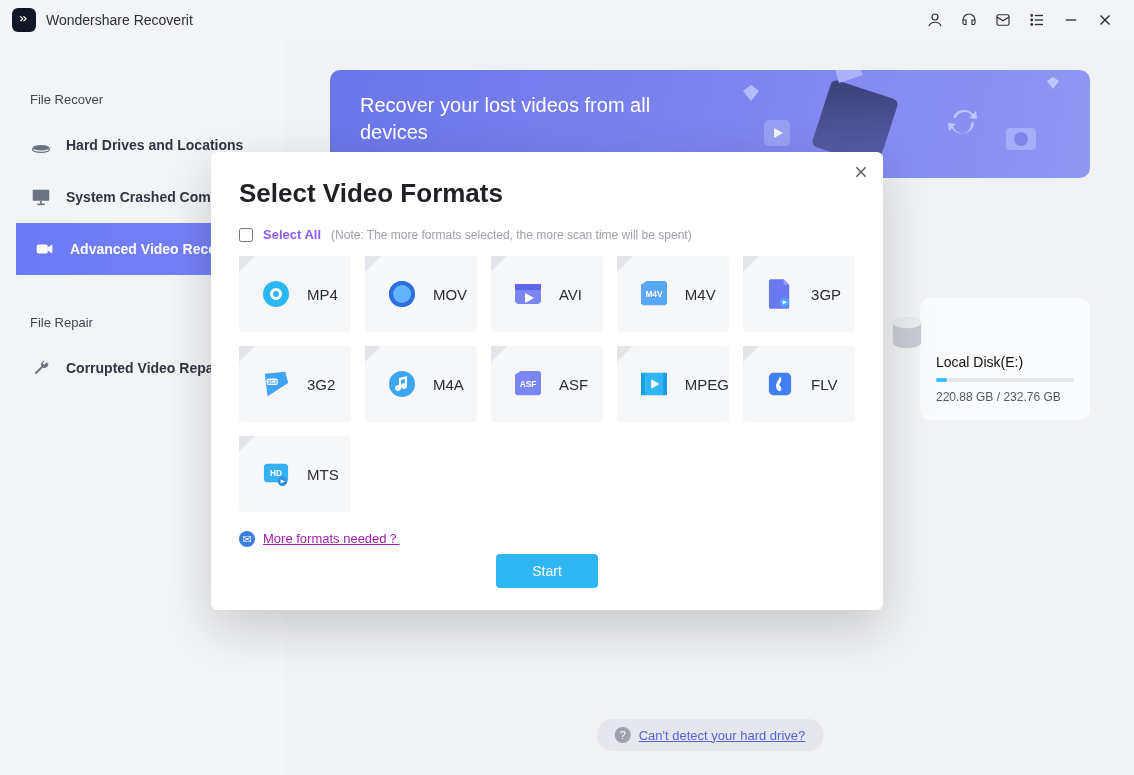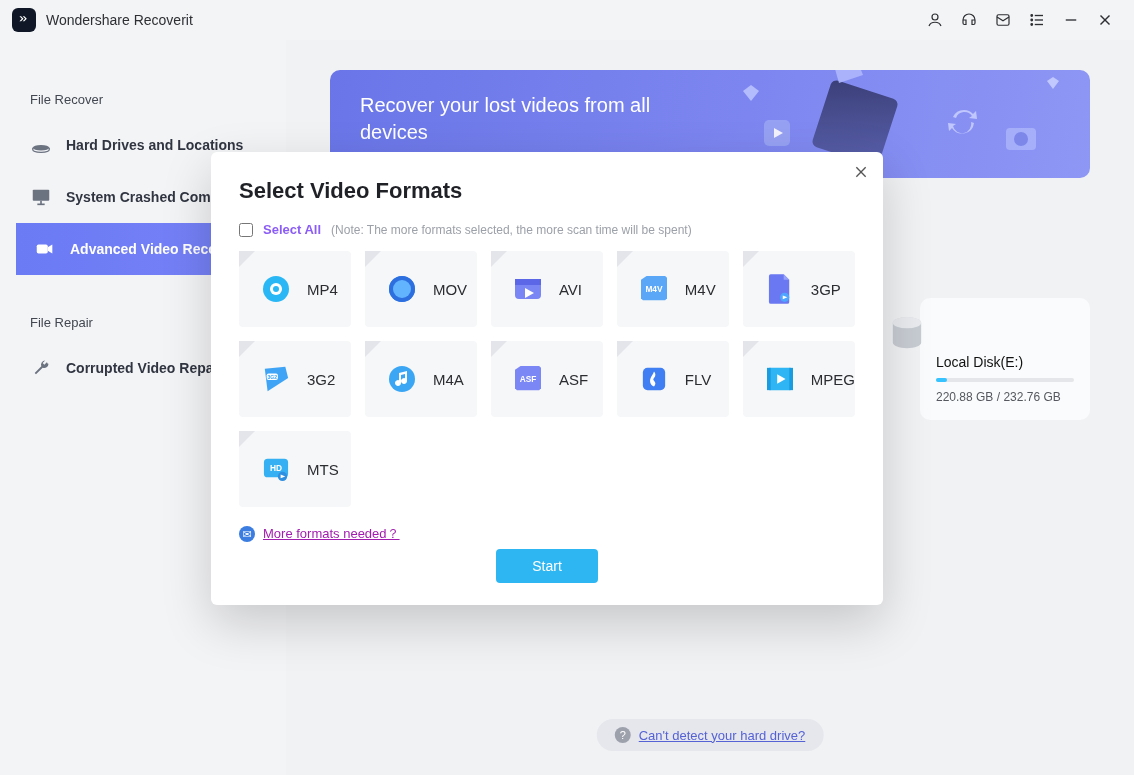--- a/index.html
+++ b/index.html
@@ -92,21 +92,21 @@
   .overlay {
     position: absolute; inset: 0; display:flex; align-items:flex-start; justify-content:center;
   }
   .modal {
     margin-top: 152px; margin-left: -40px;
     width: 672px; background: #fff; border-radius: 6px; box-shadow: 0 18px 50px rgba(0,0,0,.18);
     padding: 26px 28px 22px;
     position: relative;
   }
   .modal-close { position:absolute; right:14px; top:12px; cursor:pointer; color:#555; }
-  .modal-title { font-size: 22px; font-weight:600; color:#1f2126; margin-bottom: 18px; }
+  .modal-title { font-size: 26px; font-weight:600; color:#1f2126; margin-bottom: 18px; }
   .select-all-row { display:flex; align-items:center; gap:10px; margin-bottom: 14px; font-size:13px; }
   .select-all-row input { width:14px; height:14px; }
   .sa-label { font-weight:600; color:#8b5cf6; }
   .sa-note { color:#9ca0a8; font-size:12px; }
   .format-grid {
     display:grid; grid-template-columns: repeat(5, 1fr); gap: 14px;
   }
   .fmt {
     height: 76px; background:#f6f7f9; border-radius:4px; display:flex; align-items:center;
     padding-left: 22px; gap: 16px; cursor:pointer; position:relative;
@@ -385,44 +385,44 @@
                 <path d="M2 4l6-4 20 0 2 2v22l-2 2H4l-2-2z" fill="#7b87f5"></path>
                 <text x="16" y="17" text-anchor="middle" font-size="9" font-weight="700" fill="#fff">ASF</text>
               </svg>
           </span>
           <span class="flabel">ASF</span>
         </div>
 
         <div class="fmt">
           <span class="corner"></span>
           <span class="fi">
-            <svg viewBox="0 0 28 28" width="26" height="26">
-                <rect x="2" y="2" width="24" height="24" rx="5" fill="#3f7ef3"></rect>
-                <path d="M14 6c2 2 2 5 0 7-1 1-1 2 0 3 2 2 2 4 0 6-3-1-5-4-4-8 1-3 3-5 4-8z" fill="#fff"></path>
-              </svg>
-          </span>
-          <span class="flabel">FLV</span>
-        </div>
-
-        <div class="fmt">
-          <span class="corner"></span>
-          <span class="fi">
             <svg viewBox="0 0 30 28" width="28" height="26">
                 <rect x="1" y="2" width="28" height="24" rx="3" fill="#2fb4f4"></rect>
                 <rect x="1" y="2" width="4" height="24" fill="#1a9de0"></rect>
                 <rect x="25" y="2" width="4" height="24" fill="#1a9de0"></rect>
                 <polygon points="12,9 21,14 12,19" fill="#fff"></polygon>
               </svg>
           </span>
           <span class="flabel">MPEG</span>
         </div>
 
         <div class="fmt">
           <span class="corner"></span>
           <span class="fi">
+            <svg viewBox="0 0 28 28" width="26" height="26">
+                <rect x="2" y="2" width="24" height="24" rx="5" fill="#3f7ef3"></rect>
+                <path d="M14 6c2 2 2 5 0 7-1 1-1 2 0 3 2 2 2 4 0 6-3-1-5-4-4-8 1-3 3-5 4-8z" fill="#fff"></path>
+              </svg>
+          </span>
+          <span class="flabel">FLV</span>
+        </div>
+
+        <div class="fmt">
+          <span class="corner"></span>
+          <span class="fi">
             <svg viewBox="0 0 30 28" width="28" height="26">
                 <rect x="2" y="3" width="26" height="20" rx="4" fill="#35b0f3"></rect>
                 <text x="15" y="16" text-anchor="middle" font-size="9" font-weight="800" fill="#fff">HD</text>
                 <circle cx="22" cy="22" r="5" fill="#2e8fe0"></circle>
                 <polygon points="20,20 25,22 20,24" fill="#fff"></polygon>
               </svg>
           </span>
           <span class="flabel">MTS</span>
         </div>
 

